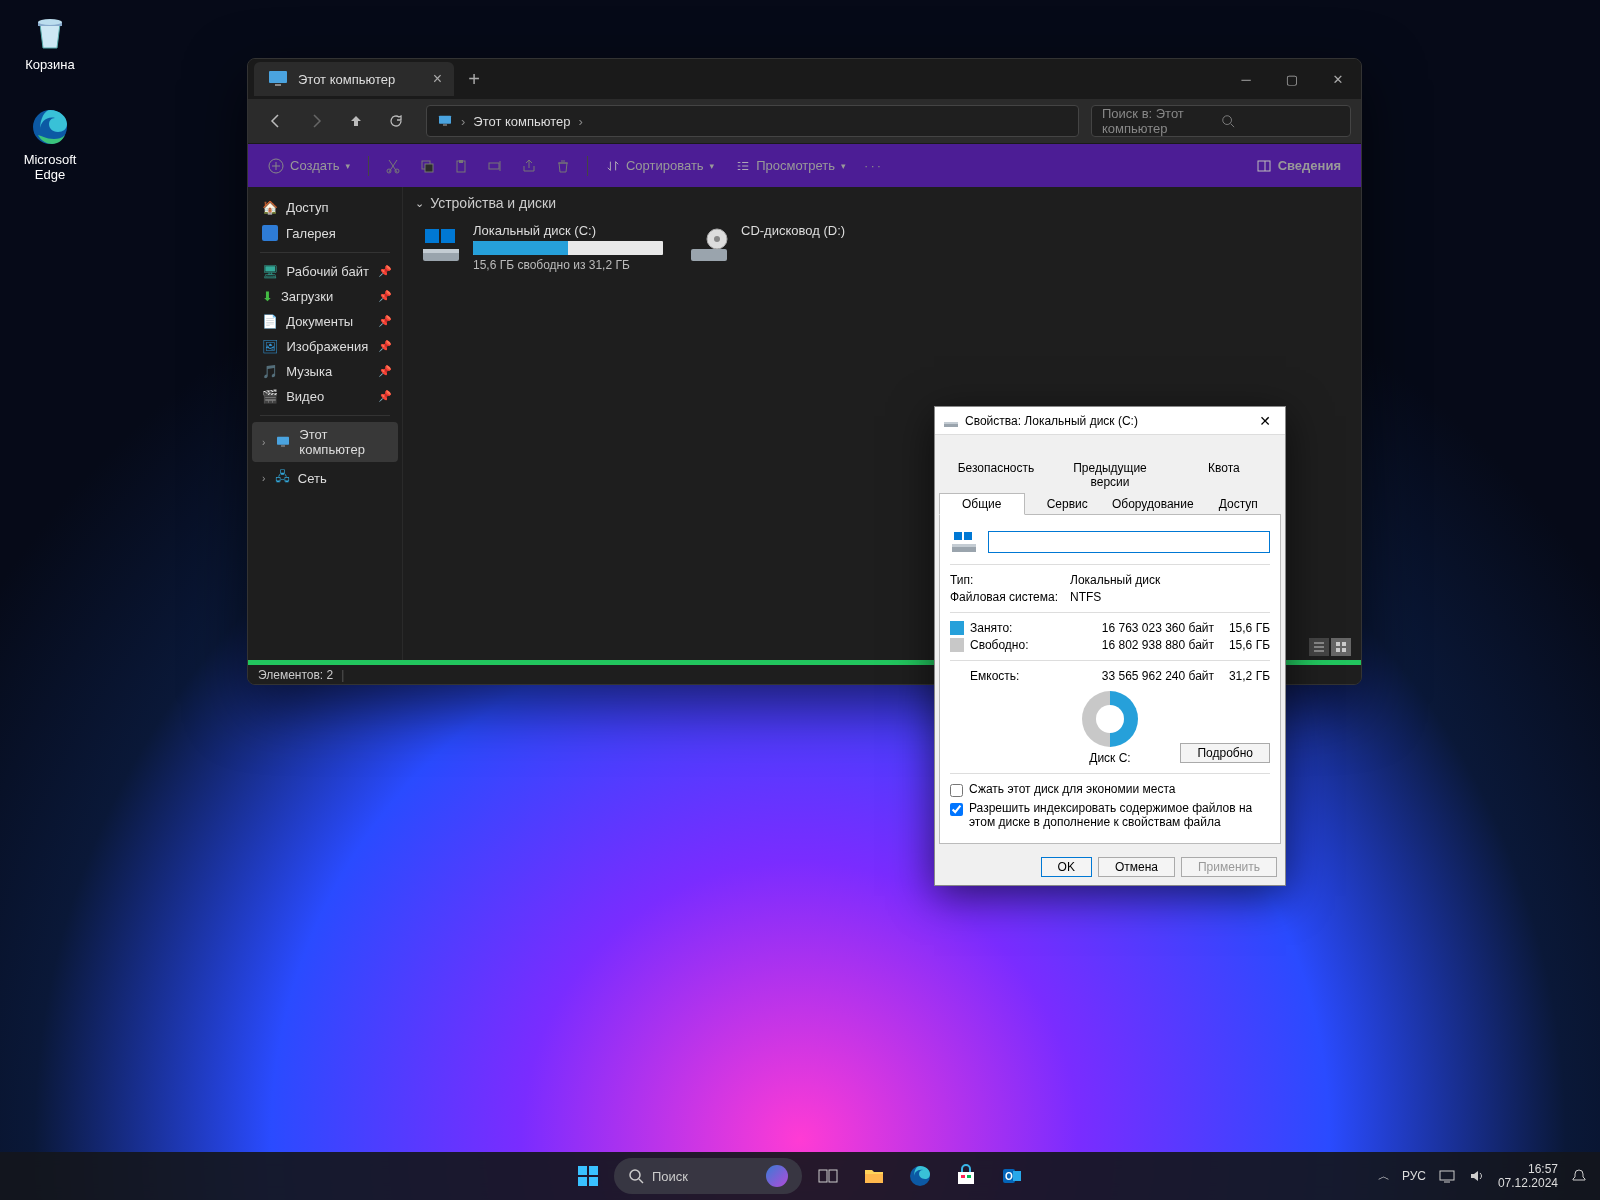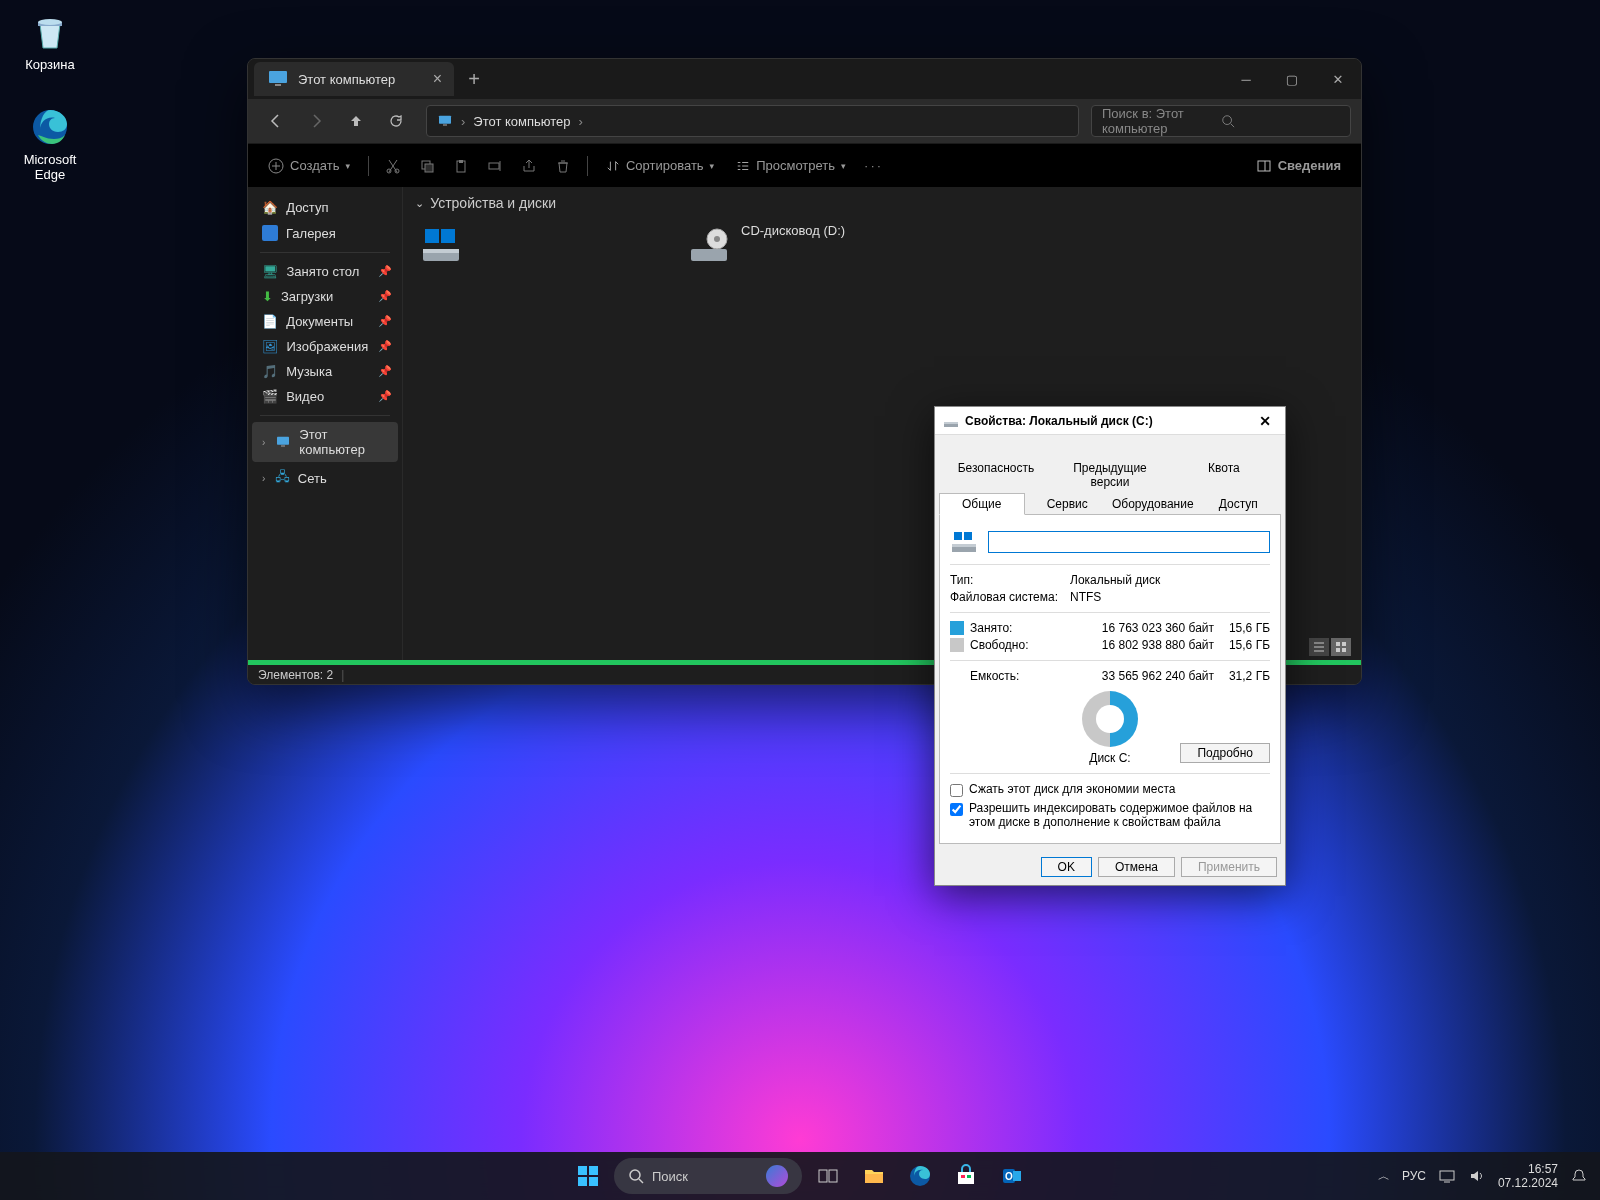--- a/index.html
+++ b/index.html
@@ -23,21 +23,21 @@
 .ex-tab { height:34px; background:#2b2b2b; border-radius:6px 6px 0 0; display:flex; align-items:center; padding:0 12px; gap:8px; min-width:200px;}
 .ex-tab-close { margin-left:auto; color:#aaa; font-size:16px; cursor:pointer;}
 .ex-newtab { width:40px; text-align:center; color:#aaa; font-size:20px; cursor:pointer;}
 .ex-wctrl { margin-left:auto; display:flex;}
 .ex-wctrl div { width:46px; height:40px; display:flex; align-items:center; justify-content:center; color:#aaa; cursor:pointer;}
 .ex-nav { height:44px; background:#2b2b2b; display:flex; align-items:center; padding:0 10px; gap:4px;}
 .navbtn { width:36px; height:32px; display:flex; align-items:center; justify-content:center; color:#bbb; border-radius:4px; cursor:pointer;}
 .addr { flex:1; height:32px; background:#1f1f1f; border:1px solid #444; border-radius:4px; display:flex; align-items:center; padding:0 10px; gap:8px; margin:0 8px;}
 .search { width:260px; height:32px; background:#1f1f1f; border:1px solid #444; border-radius:4px; display:flex; align-items:center; padding:0 10px; color:#888;}
 .search span { flex:1;}
-.ex-toolbar { height:44px; background:#000000; border-top:1px solid #1a1a1a; display:flex; align-items:center; padding:0 12px; gap:6px; color:#999;}
+.ex-toolbar { height:44px; background:#4c1d95; border-top:1px solid #1a1a1a; display:flex; align-items:center; padding:0 12px; gap:6px; color:#999;}
 .tb-btn { display:flex; align-items:center; gap:6px; padding:4px 8px; border-radius:4px; cursor:pointer; font-size:13px;}
 .tb-sep { width:1px; height:20px; background:#444; margin:0 4px;}
 .tb-icon { width:28px; height:28px; display:flex; align-items:center; justify-content:center; border-radius:4px; cursor:pointer; color:#888;}
 .tb-right { margin-left:auto; display:flex; align-items:center; gap:6px;font-weight:bold;}
 .ex-body { flex:1; display:flex;}
 .ex-side { width:155px; background:#1e1e1e; padding:8px 4px; border-right:1px solid #2a2a2a;}
 .side-item { display:flex; align-items:center; gap:8px; padding:5px 10px; border-radius:4px; cursor:pointer; color:#ddd; font-size:13px; position:relative;}
 .side-item.sel { background:#383838;}
 .side-sep { height:1px; background:#333; margin:6px 8px;}
 .side-pin { position:absolute; right:6px; color:#666; font-size:11px;}
@@ -53,21 +53,21 @@
 .drive-sub { font-size:12px; color:#bbb;}
 .ex-status { height:24px; background:#1e1e1e; border-top:5px solid #22c55e; display:flex; align-items:center; padding:0 10px; font-size:12px; color:#ccc;}
 .ex-viewbtns { position:absolute; right:10px; bottom:4px; display:flex; gap:2px;}
 .ex-viewbtns div { width:20px; height:18px; background:#444; display:flex; align-items:center; justify-content:center;}
 
 .props {
  position:absolute; left:934px; top:406px; width:352px;
  background:#f0f0f0; border:1px solid #888; color:#000; font-size:12px;
  box-shadow:0 10px 40px rgba(0,0,0,0.6);
 }
-.props-title { height:28px; background:#fff; display:flex; align-items:center; padding:0 8px; gap:6px; border-bottom:1px solid #ddd;font-weight:bold;}
+.props-title { height:28px; background:#fff; display:flex; align-items:center; padding:0 8px; gap:6px; border-bottom:1px solid #ddd;}
 .props-title .ttl { flex:1;}
 .props-close { cursor:pointer; font-size:14px; padding:0 6px;}
 .props-tabs { display:flex; flex-wrap:wrap; background:#f0f0f0; padding:4px 4px 0 4px; font-size:12px;}
 .ptab { padding:3px 0; text-align:center; cursor:pointer; border:1px solid transparent; background:#f0f0f0;}
 .ptab.row1 { width:33.33%;margin-top:18px;}
 .ptab.row2 { width:25%;}
 .ptab.active { background:#fff; border:1px solid #bbb; border-bottom-color:#fff; position:relative; z-index:2;}
 .props-content { background:#fff; border:1px solid #bbb; margin:0 4px 4px 4px; padding:10px; position:relative; top:-1px;}
 .p-row { display:flex; align-items:center; gap:10px; margin:3px 0;}
 .p-input { flex:1; height:22px; border:1px solid #0078d4; padding:0 4px; outline:none; font-size:12px;}
@@ -273,21 +273,21 @@
             <span>🏠</span>
             <span>Доступ</span>
           </div>
         <div class="side-item">
             <span style="width:16px;height:16px;background:#2e7cd6;border-radius:2px;display:inline-block"></span>
             <span>Галерея</span>
           </div>
         <div class="side-sep"></div>
         <div class="side-item">
             <span style="color:#3a9">🖥</span>
-            <span>Занято стол</span>
+            <span>Рабочий байт</span>
             <span class="side-pin">📌</span>
           </div>
         <div class="side-item">
             <span style="color:#4b4">⬇</span>
             <span>Загрузки</span>
             <span class="side-pin">📌</span>
           </div>
         <div class="side-item">
             <span style="color:#888">📄</span>
             <span>Документы</span>
@@ -333,20 +333,27 @@
         </div>
         <div class="drives">
           <div class="drive">
             <div class="drive-ico">
               <svg width="44" height="44" viewBox="0 0 44 44">
                   <rect x="4" y="26" width="36" height="12" rx="2" fill="#9aa4ad"></rect>
                   <rect x="4" y="26" width="36" height="4" fill="#c4ccd3"></rect>
                   <rect x="6" y="6" width="14" height="14" fill="#0078d4"></rect>
                   <rect x="22" y="6" width="14" height="14" fill="#0078d4"></rect>
                 </svg>
+            </div>
+            <div class="drive-info">
+              <span>Локальный диск (C:)</span>
+              <div class="drive-bar">
+                  <div class="drive-bar-fill" style="width:50%"></div>
+                </div>
+              <span class="drive-sub">15,6 ГБ свободно из 31,2 ГБ</span>
             </div>
           </div>
           <div class="drive">
             <div class="drive-ico">
               <svg width="44" height="44" viewBox="0 0 44 44">
                   <rect x="4" y="26" width="36" height="12" rx="2" fill="#9aa4ad"></rect>
                   <circle cx="30" cy="16" r="10" fill="#ddd" stroke="#aaa"></circle>
                   <circle cx="30" cy="16" r="3" fill="#888"></circle>
                 </svg>
             </div>

